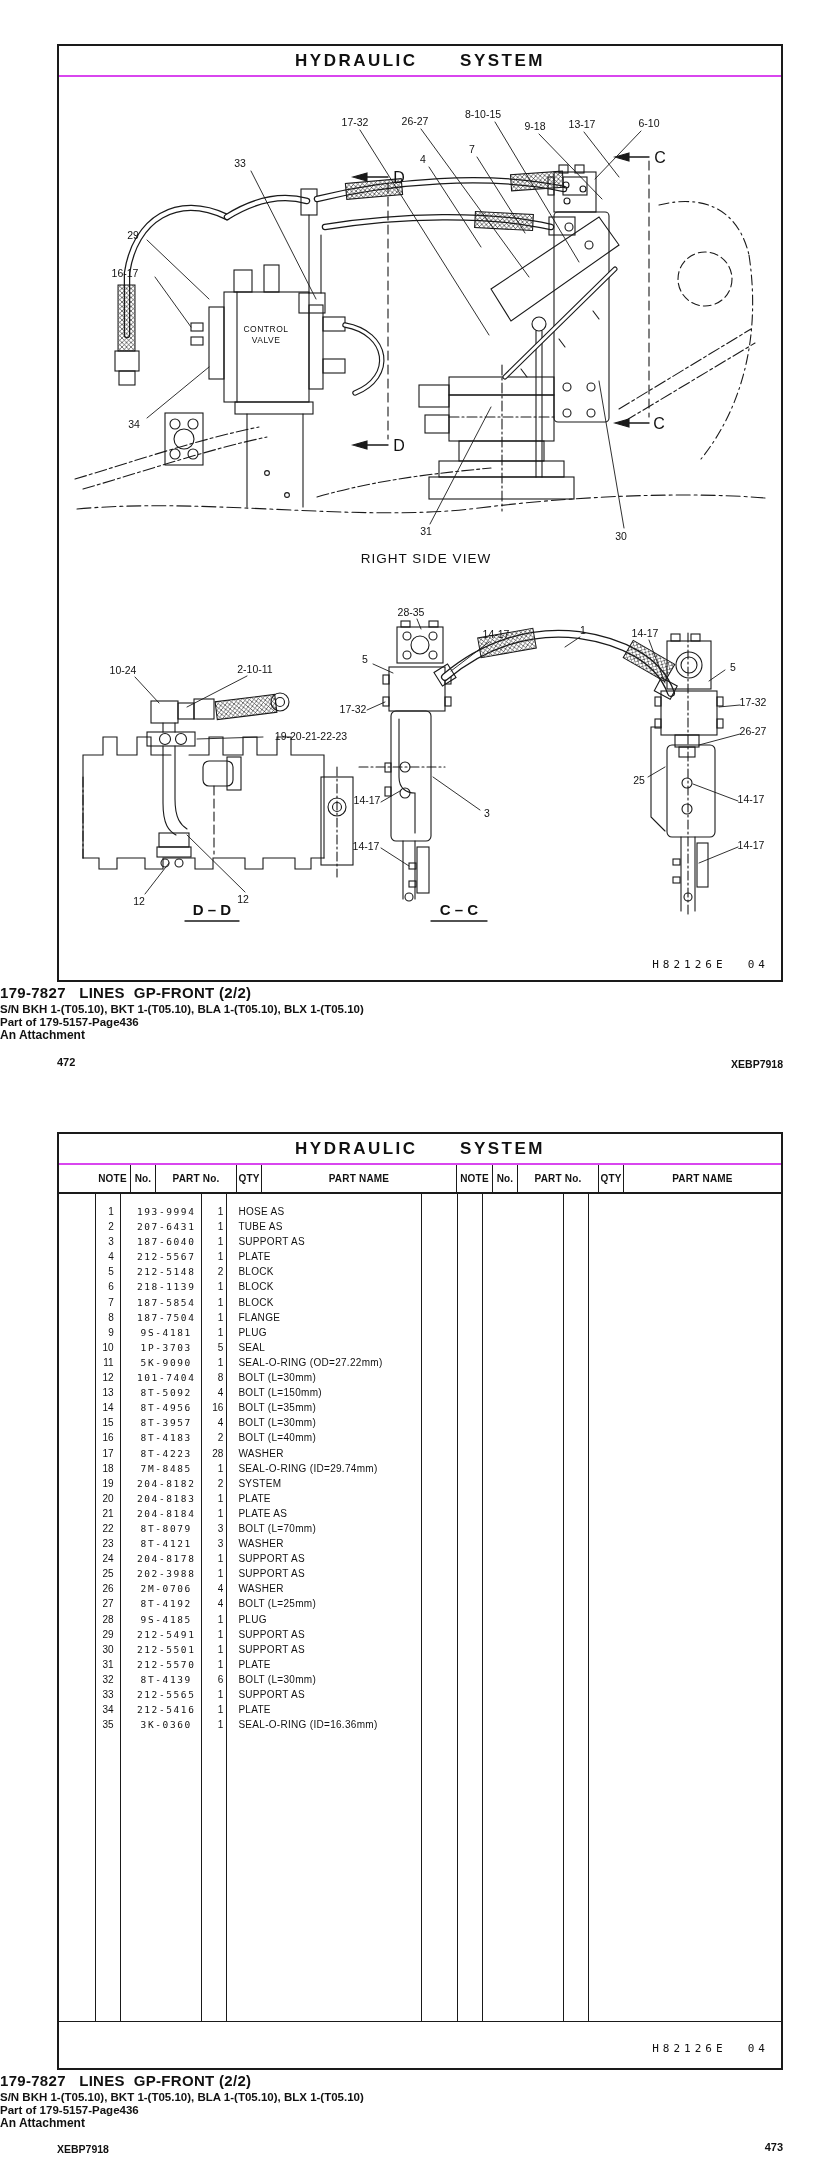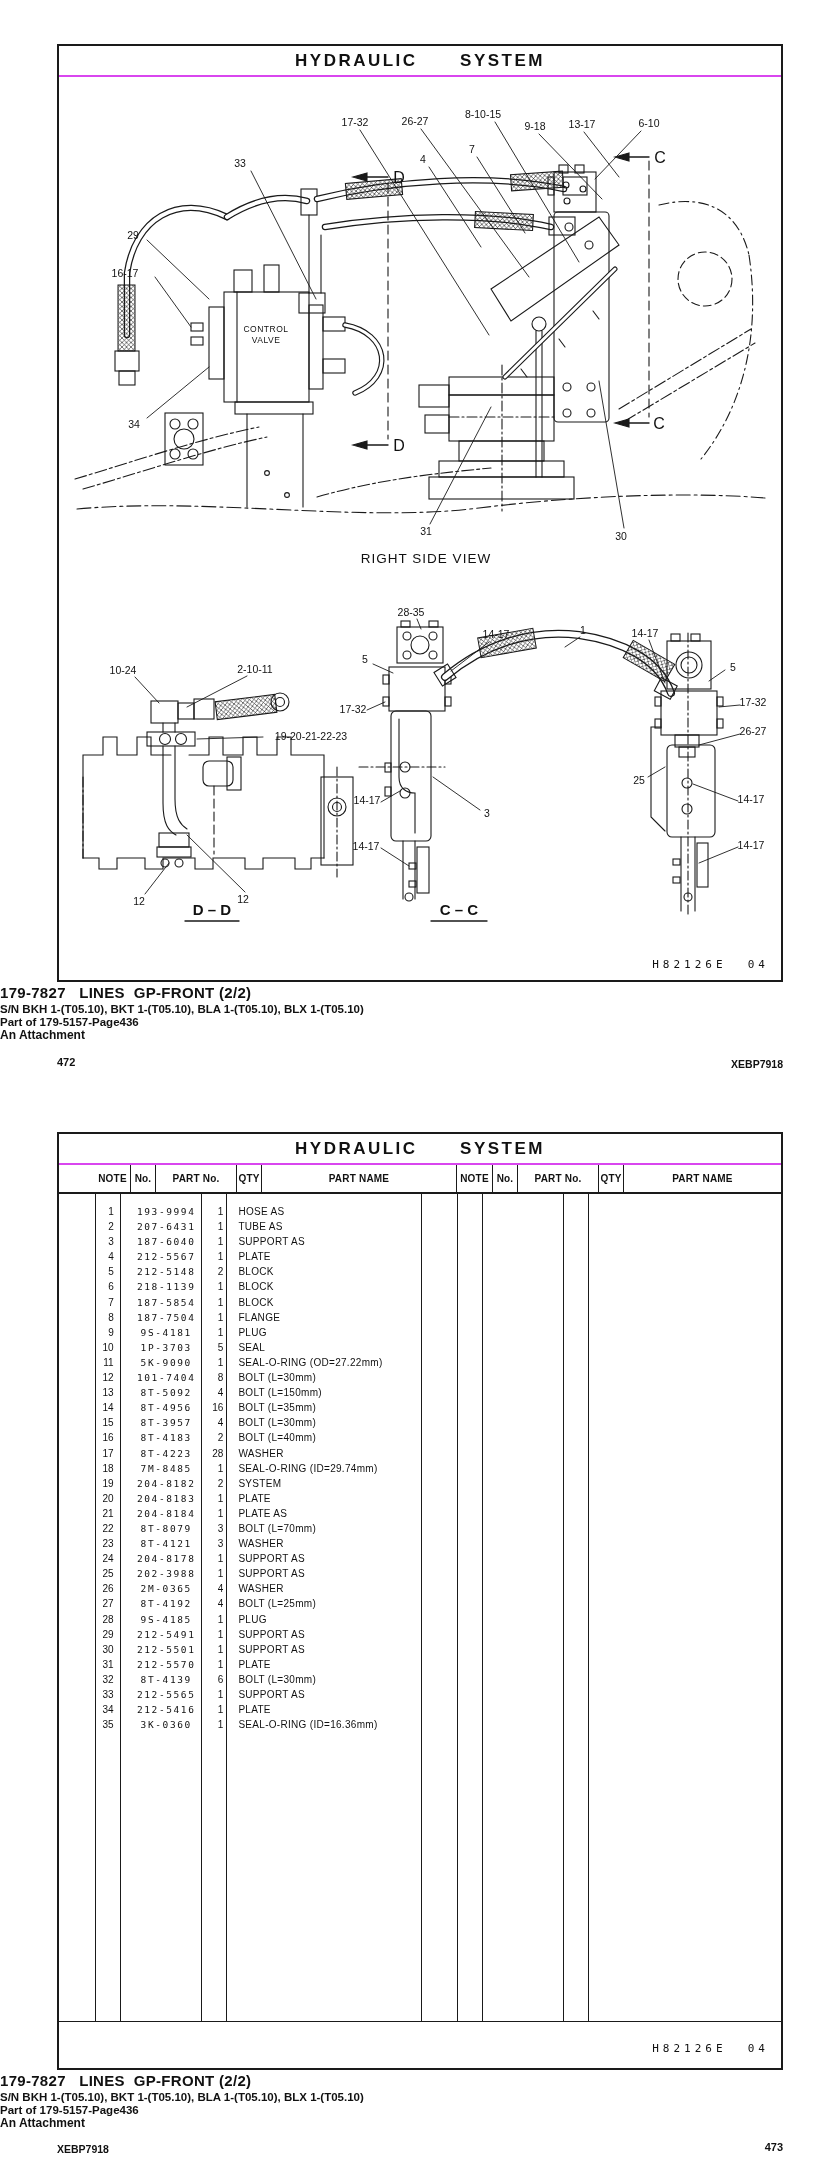--- a/index.html
+++ b/index.html
@@ -587,21 +587,21 @@
         <div class="row">
           <div class="cell c-note"></div>
           <div class="cell c-no">25</div>
           <div class="cell c-part">202-3988</div>
           <div class="cell c-qty">1</div>
           <div class="cell c-name">SUPPORT AS</div>
         </div>
         <div class="row">
           <div class="cell c-note"></div>
           <div class="cell c-no">26</div>
-          <div class="cell c-part">2M-0365</div>
+          <div class="cell c-part">2M-0706</div>
           <div class="cell c-qty">4</div>
           <div class="cell c-name">WASHER</div>
         </div>
         <div class="row">
           <div class="cell c-note"></div>
           <div class="cell c-no">27</div>
           <div class="cell c-part">8T-4192</div>
           <div class="cell c-qty">4</div>
           <div class="cell c-name">BOLT (L=25mm)</div>
         </div>

